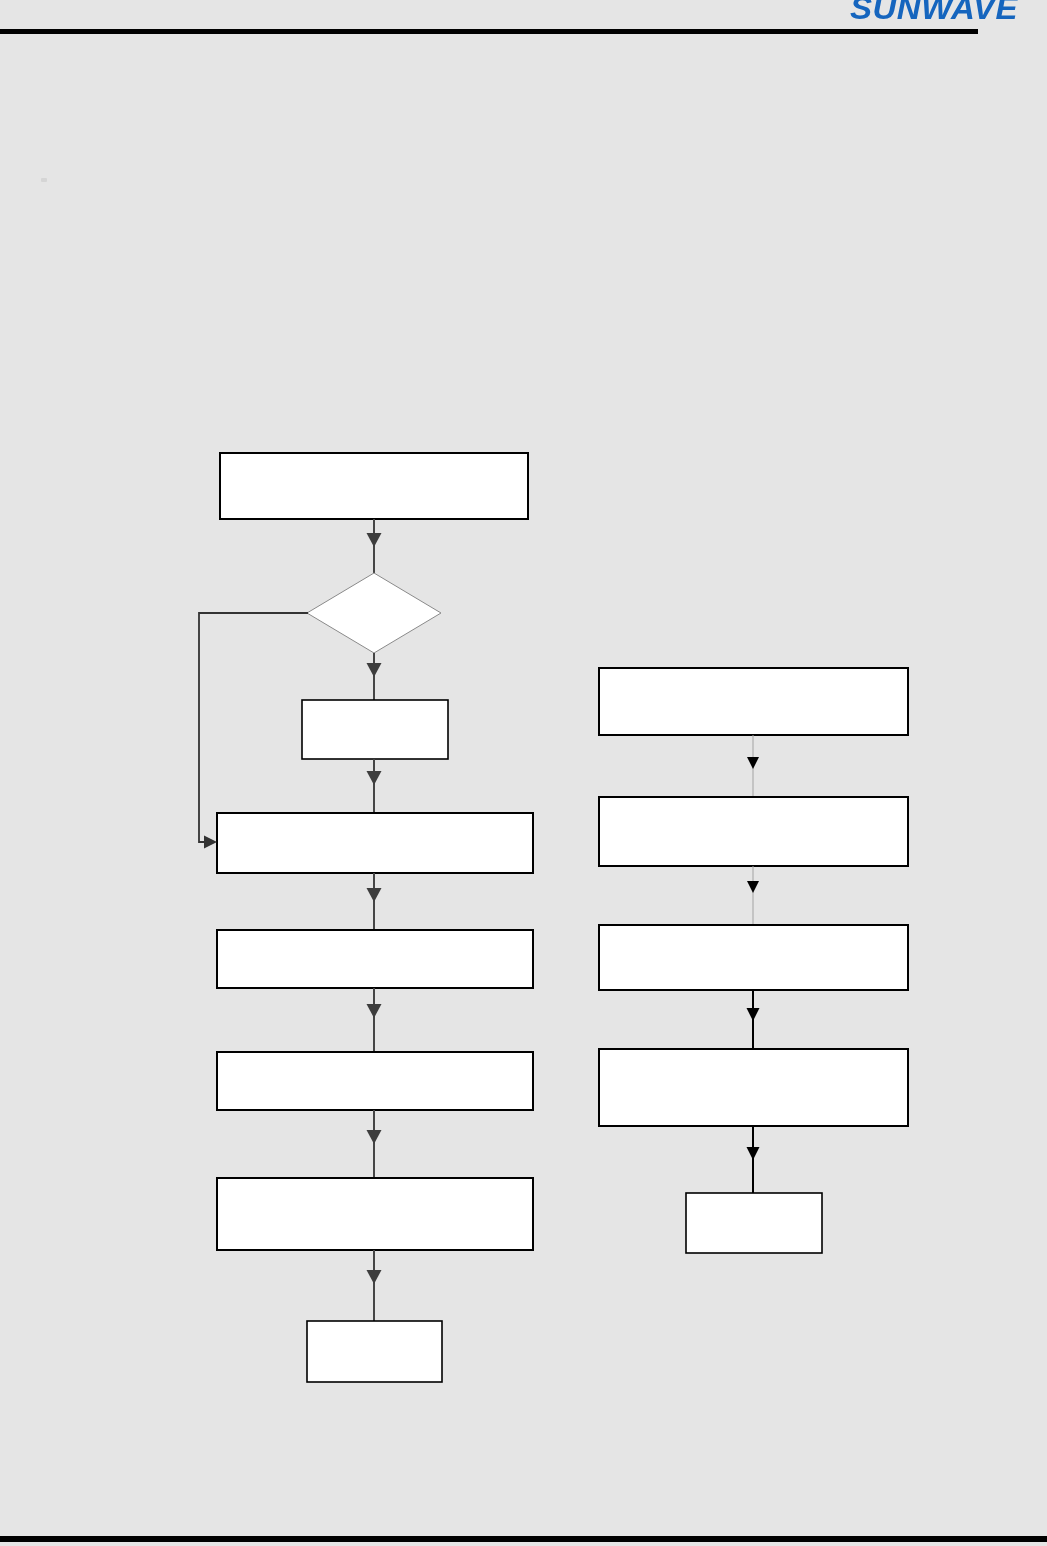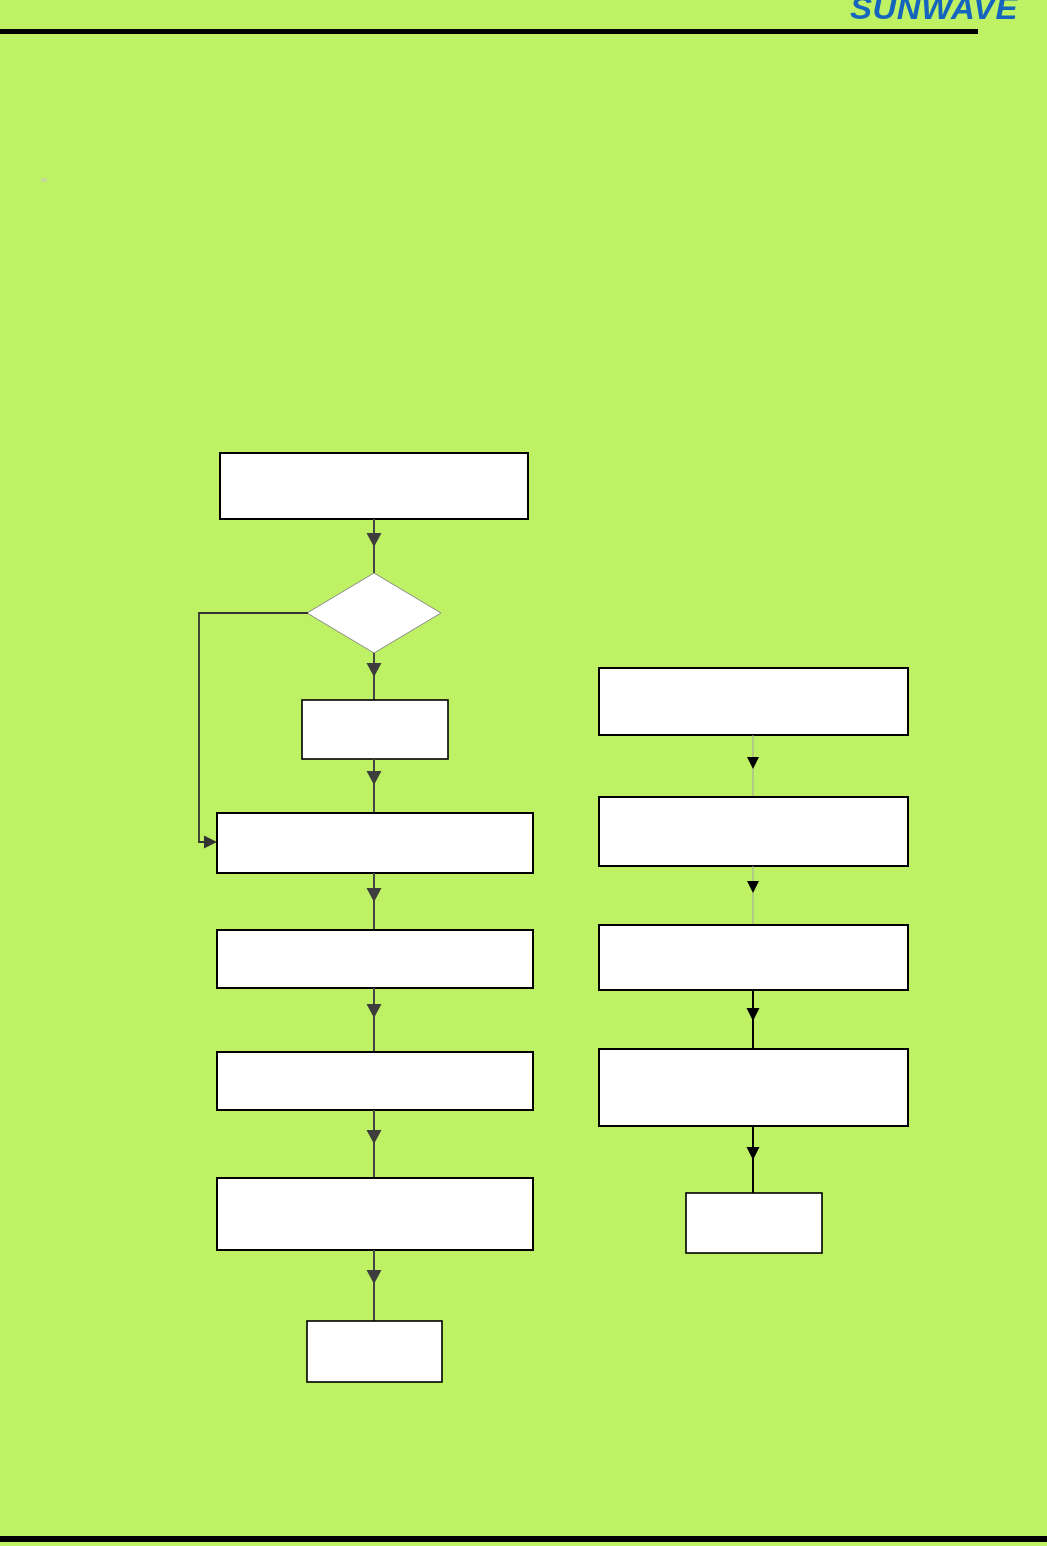--- a/index.html
+++ b/index.html
@@ -10,21 +10,21 @@
   body {
     width: 1047px;
     height: 1546px;
     position: relative;
     overflow: hidden;
     font-family: "Liberation Sans", sans-serif;
   }
   .page {
     position: absolute;
     inset: 0;
-    background: #bef264;
+    background: #e5e5e5;
   }
   .logo {
     position: absolute;
     left: 850px;
     top: -8px;
     color: #1565BE;
     font-family: "Liberation Sans", sans-serif;
     font-weight: bold;
     font-style: italic;
     font-size: 33px;

